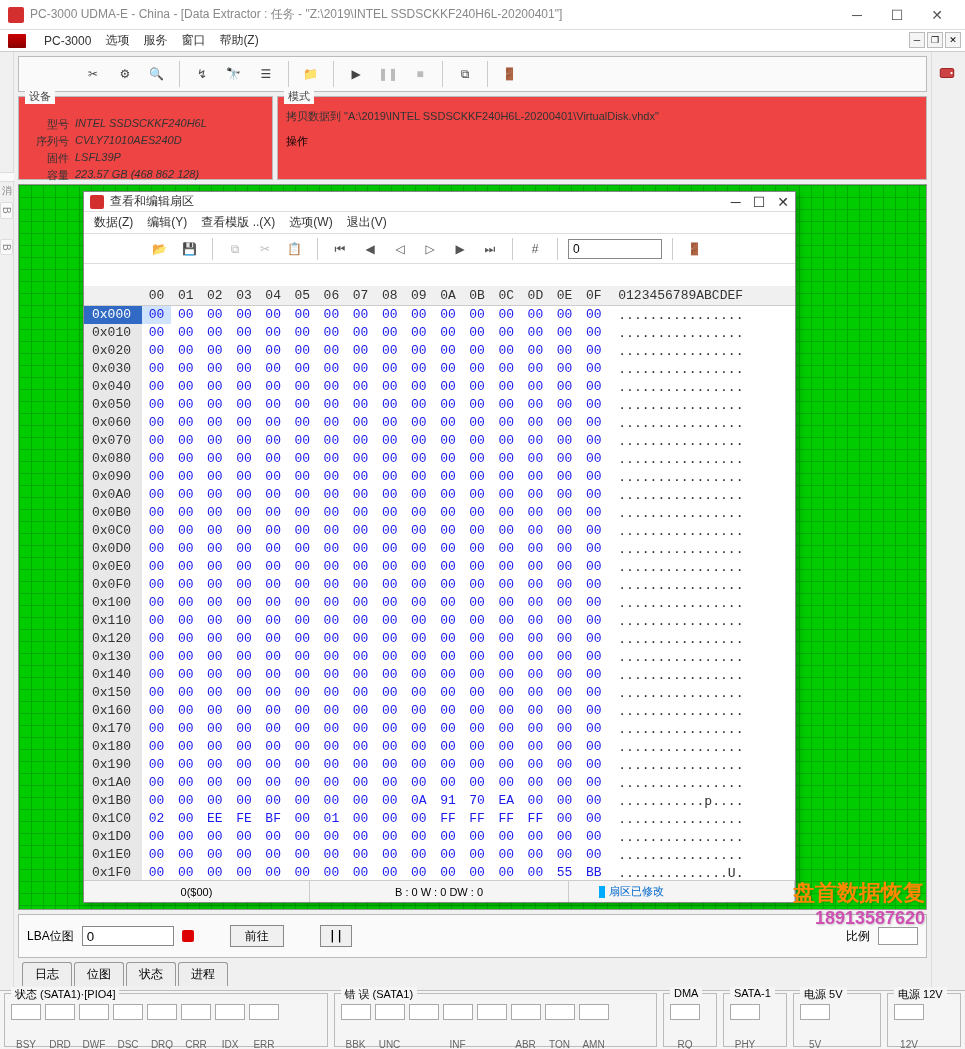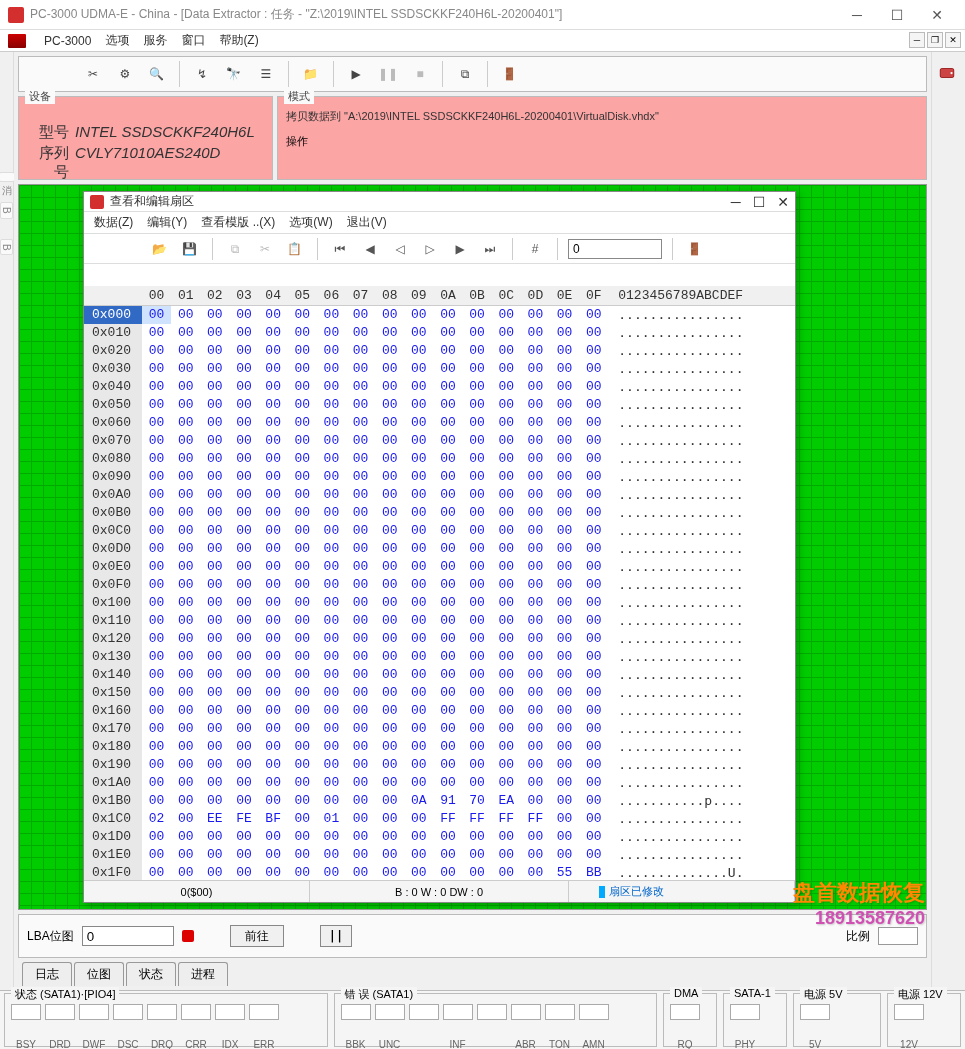--- a/index.html
+++ b/index.html
@@ -27,25 +27,25 @@
 .right-rail { width: 34px; background:#f0f0f0; border-left:1px solid #ddd; padding-top:12px; display:flex; justify-content:center;}
 .right-rail .icon { width:22px; height:22px; }
 
 
 .toolbar { height: 36px; border: 1px solid #bbb; background: #fafafa; display: flex; align-items: center; padding: 0 6px; gap: 4px; }
 .tool-btn { width: 28px; height: 28px; display:flex; align-items:center; justify-content:center; cursor:pointer; color:#444; border-radius:2px;}
 .tool-sep { width:1px; height:26px; background:#ccc; margin:0 4px;}
 
 
 .info-row { display:flex; gap:4px; height:84px;}
-.info-panel { border:1px solid #bbb; background:#fca5a5; padding:4px 8px; position:relative;}
+.info-panel { border:1px solid #bbb; background:#ef4444; padding:4px 8px; position:relative;}
 .info-panel .legend { position:absolute; top:-8px; left:6px; background:#fafafa; padding:0 4px; font-size:11px; color:#444;}
 .info-panel.device { width:255px;}
 .info-panel.mode { flex:1;}
-.kv { display:grid; grid-template-columns:42px 1fr; gap:2px 6px; font-size:15px; margin-top:22px;}
+.kv { display:grid; grid-template-columns:42px 1fr; gap:2px 6px; font-size:11px; margin-top:16px;}
 .kv .k { text-align:right; color:#333;}
 .kv .v { color:#333;font-style:italic;}
 .mode-content { margin-top:8px; font-size:11px; color:#333;}
 .mode-op-legend { margin-top:10px; font-size:11px;}
 
 
 .sector-area { flex:1; border:1px solid #999; background:#00c800; position:relative; overflow:hidden; padding:6px;}
 .green-grid { position:absolute; inset:0; 
   background-image: linear-gradient(#0a0 1px, transparent 1px), linear-gradient(90deg, #0a0 1px, transparent 1px);
   background-size: 12px 12px; background-color:#0c0;}

